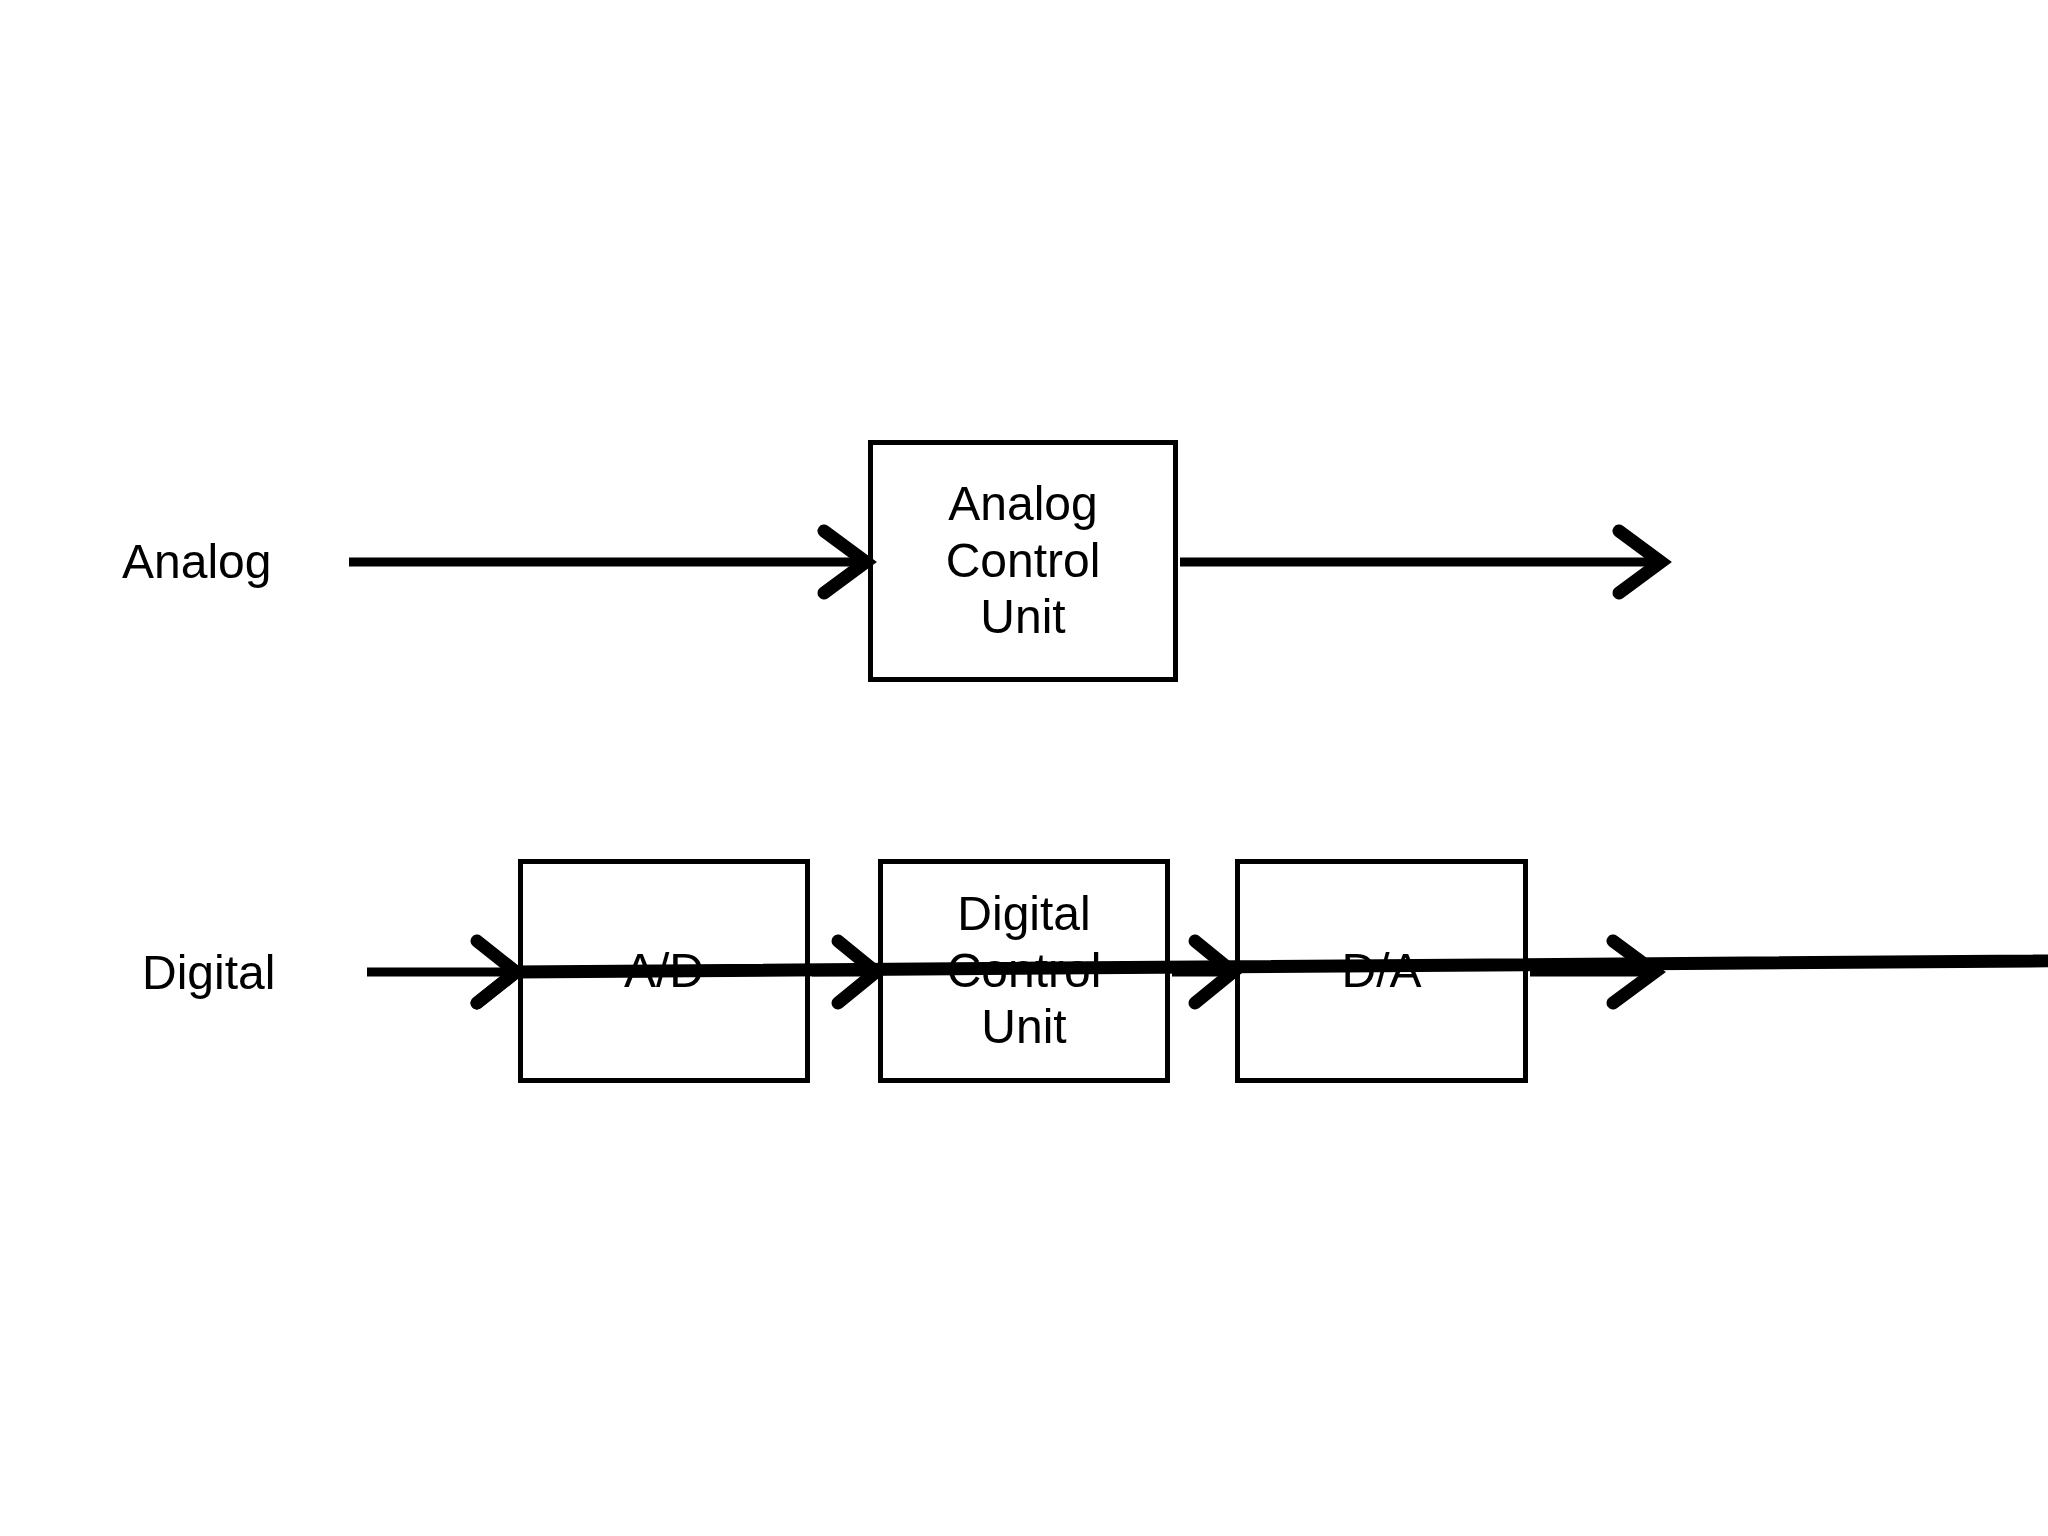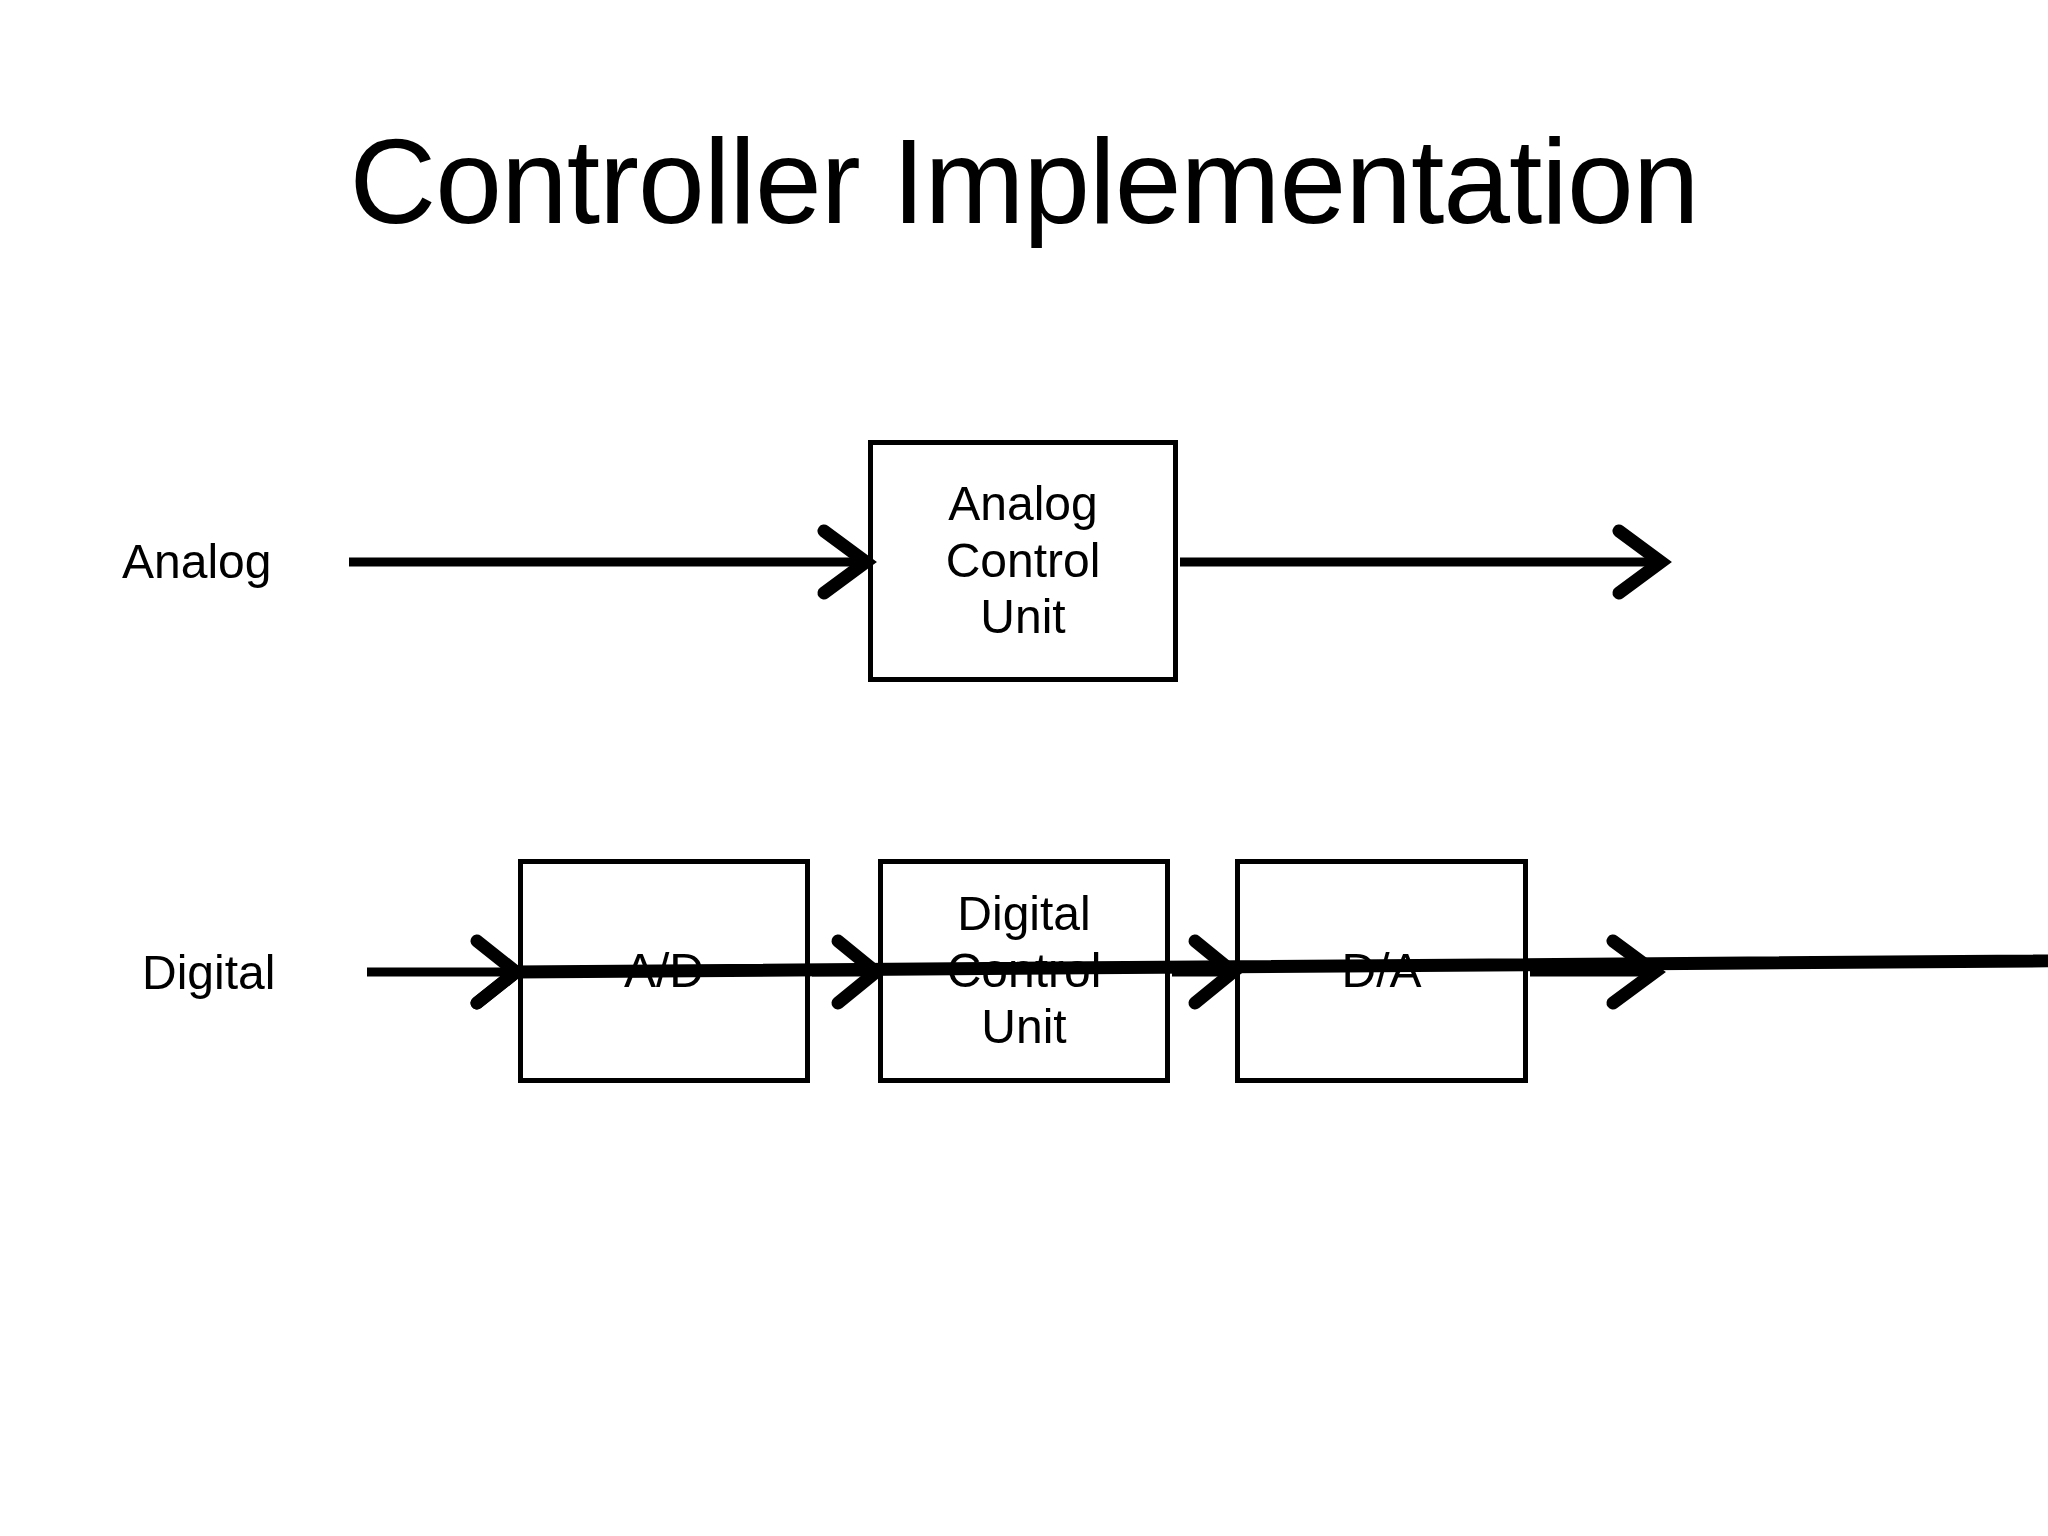--- a/index.html
+++ b/index.html
@@ -87,21 +87,20 @@
     fill: none;
   }
   .arrow-shaft { stroke-width: 9; stroke-linecap: butt; }
   .arrow-head  { stroke-width: 13; stroke-linecap: round; stroke-linejoin: miter; fill: none; }
 </style>
 </head>
 <body>
 
 <div id="slide">
 
-  <div id="slide-title">Controller Implementation</div>
 
   <div id="label-analog" class="row-label">Analog</div>
 
   <div id="block-analog-control-unit" class="block">
     <span class="block-text">Analog
 Control
 Unit</span>
   </div>
 
   <div id="label-digital" class="row-label">Digital</div>

